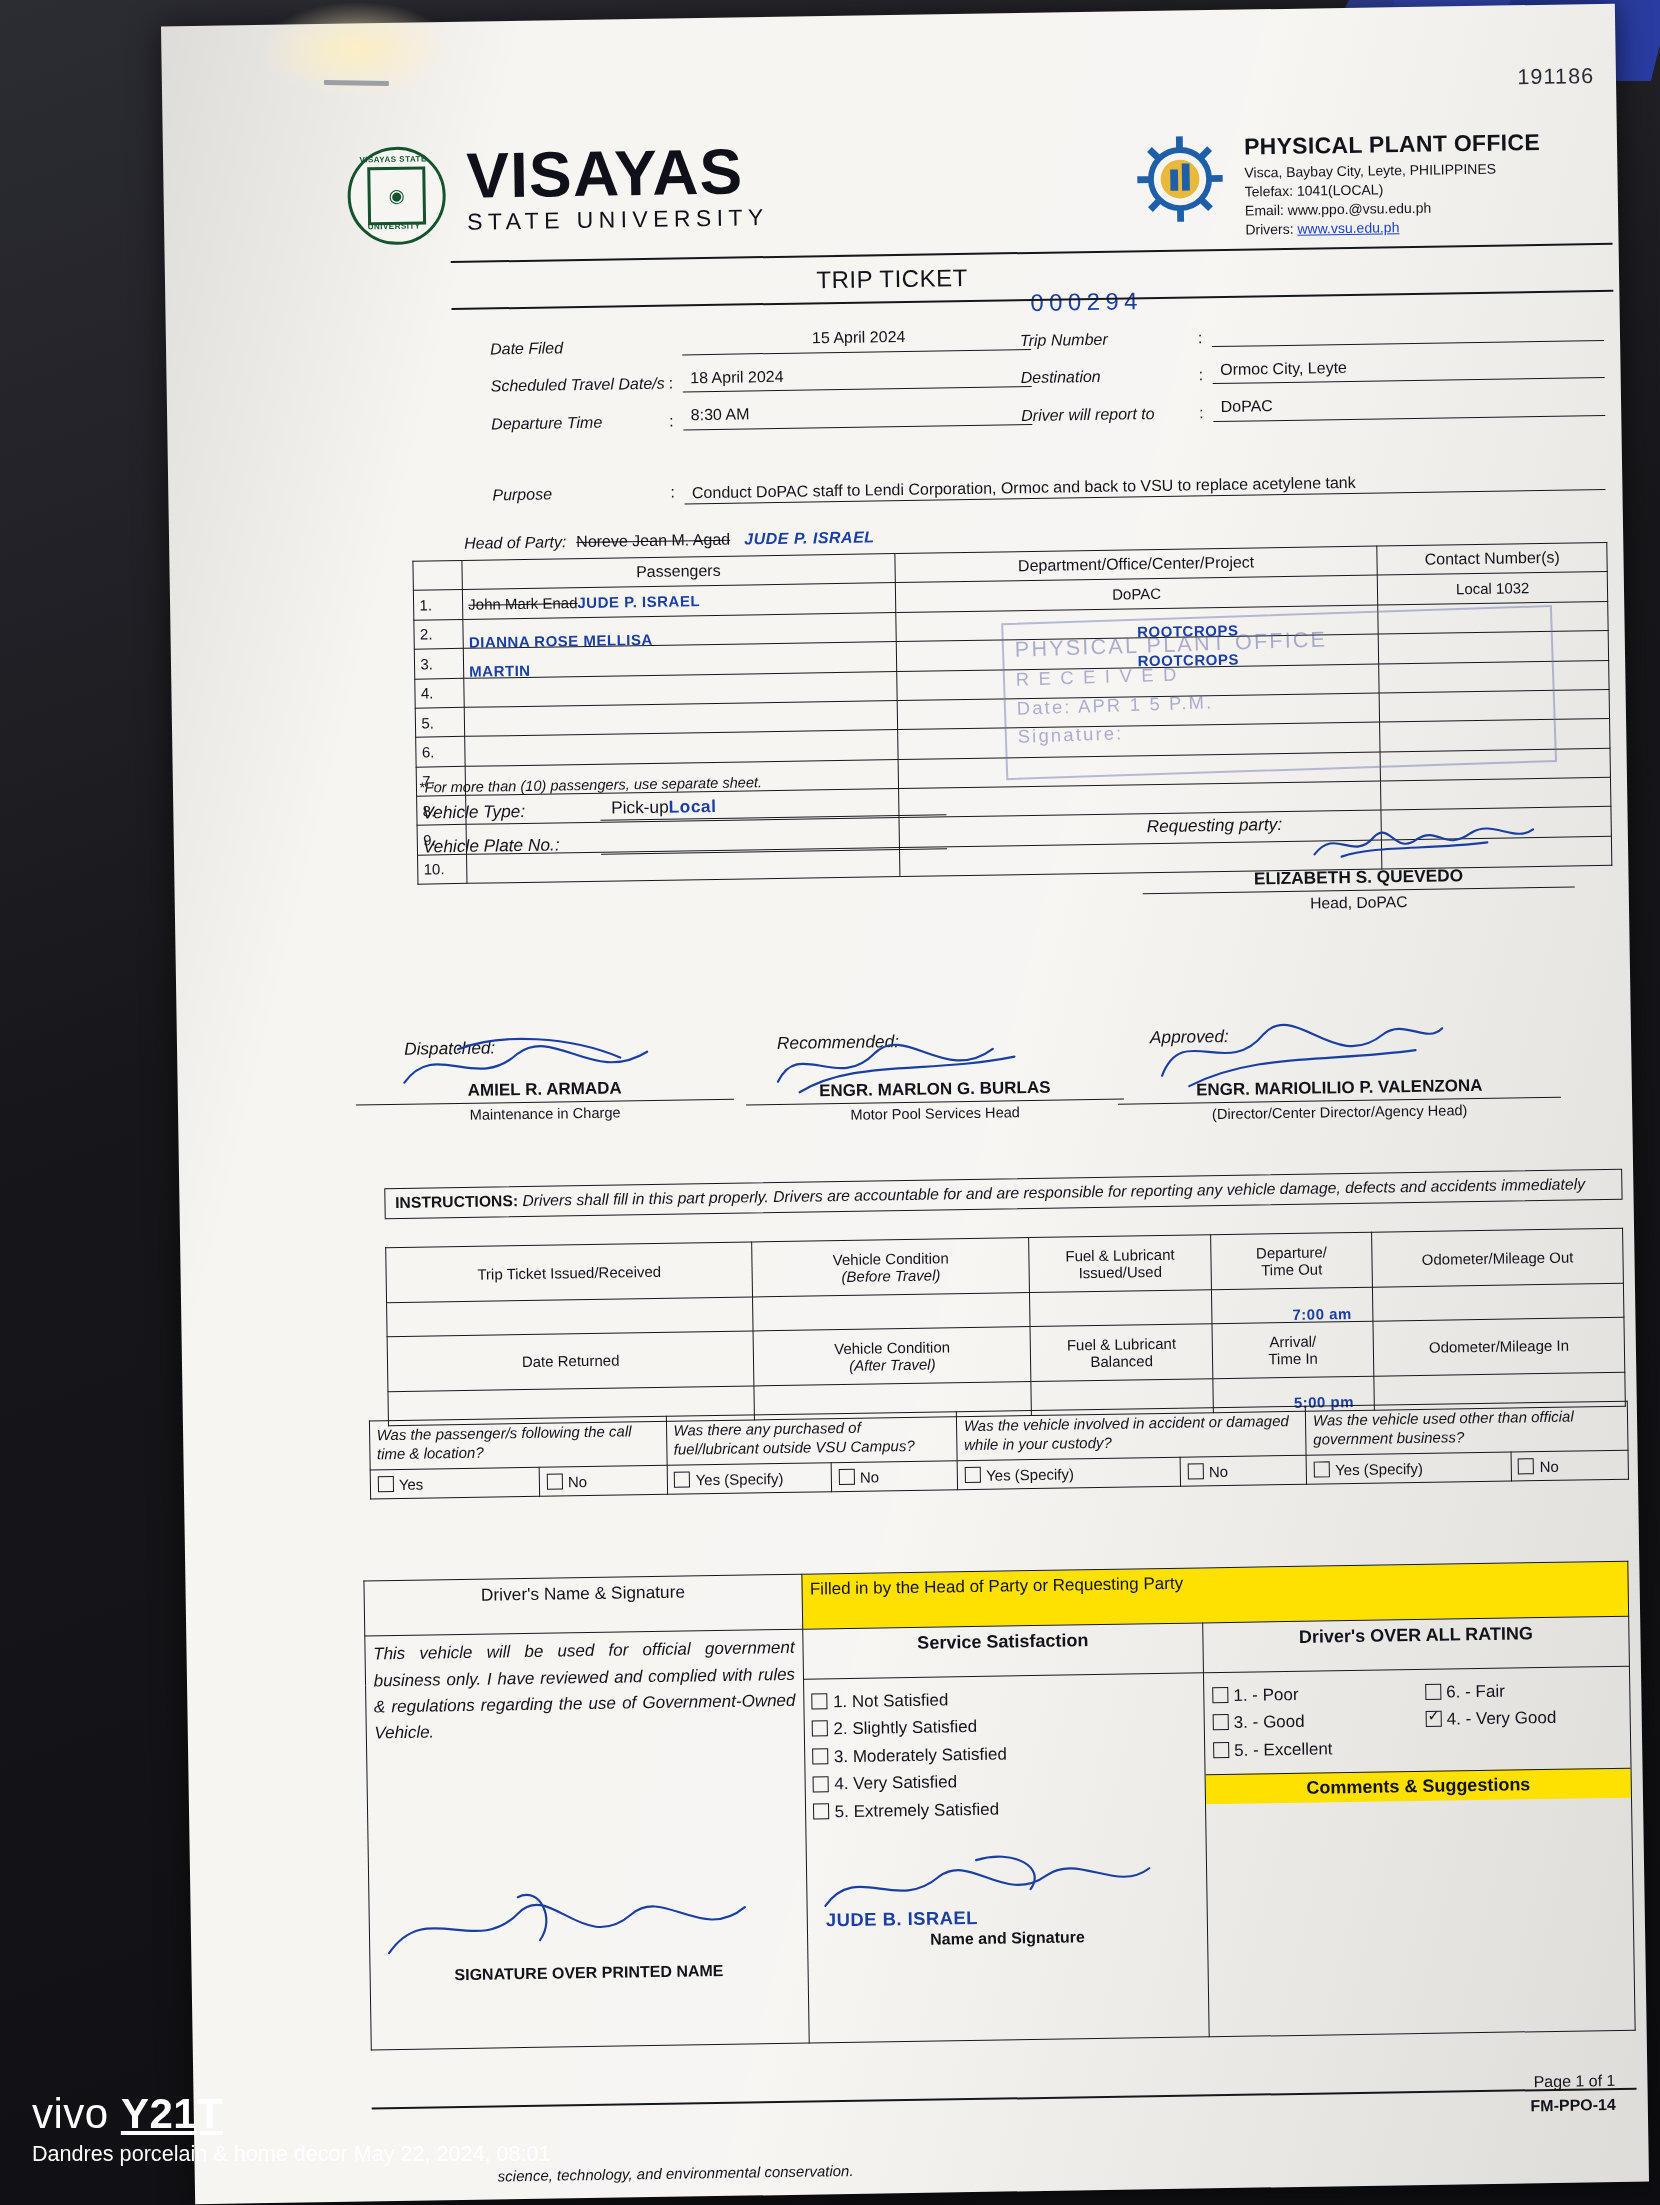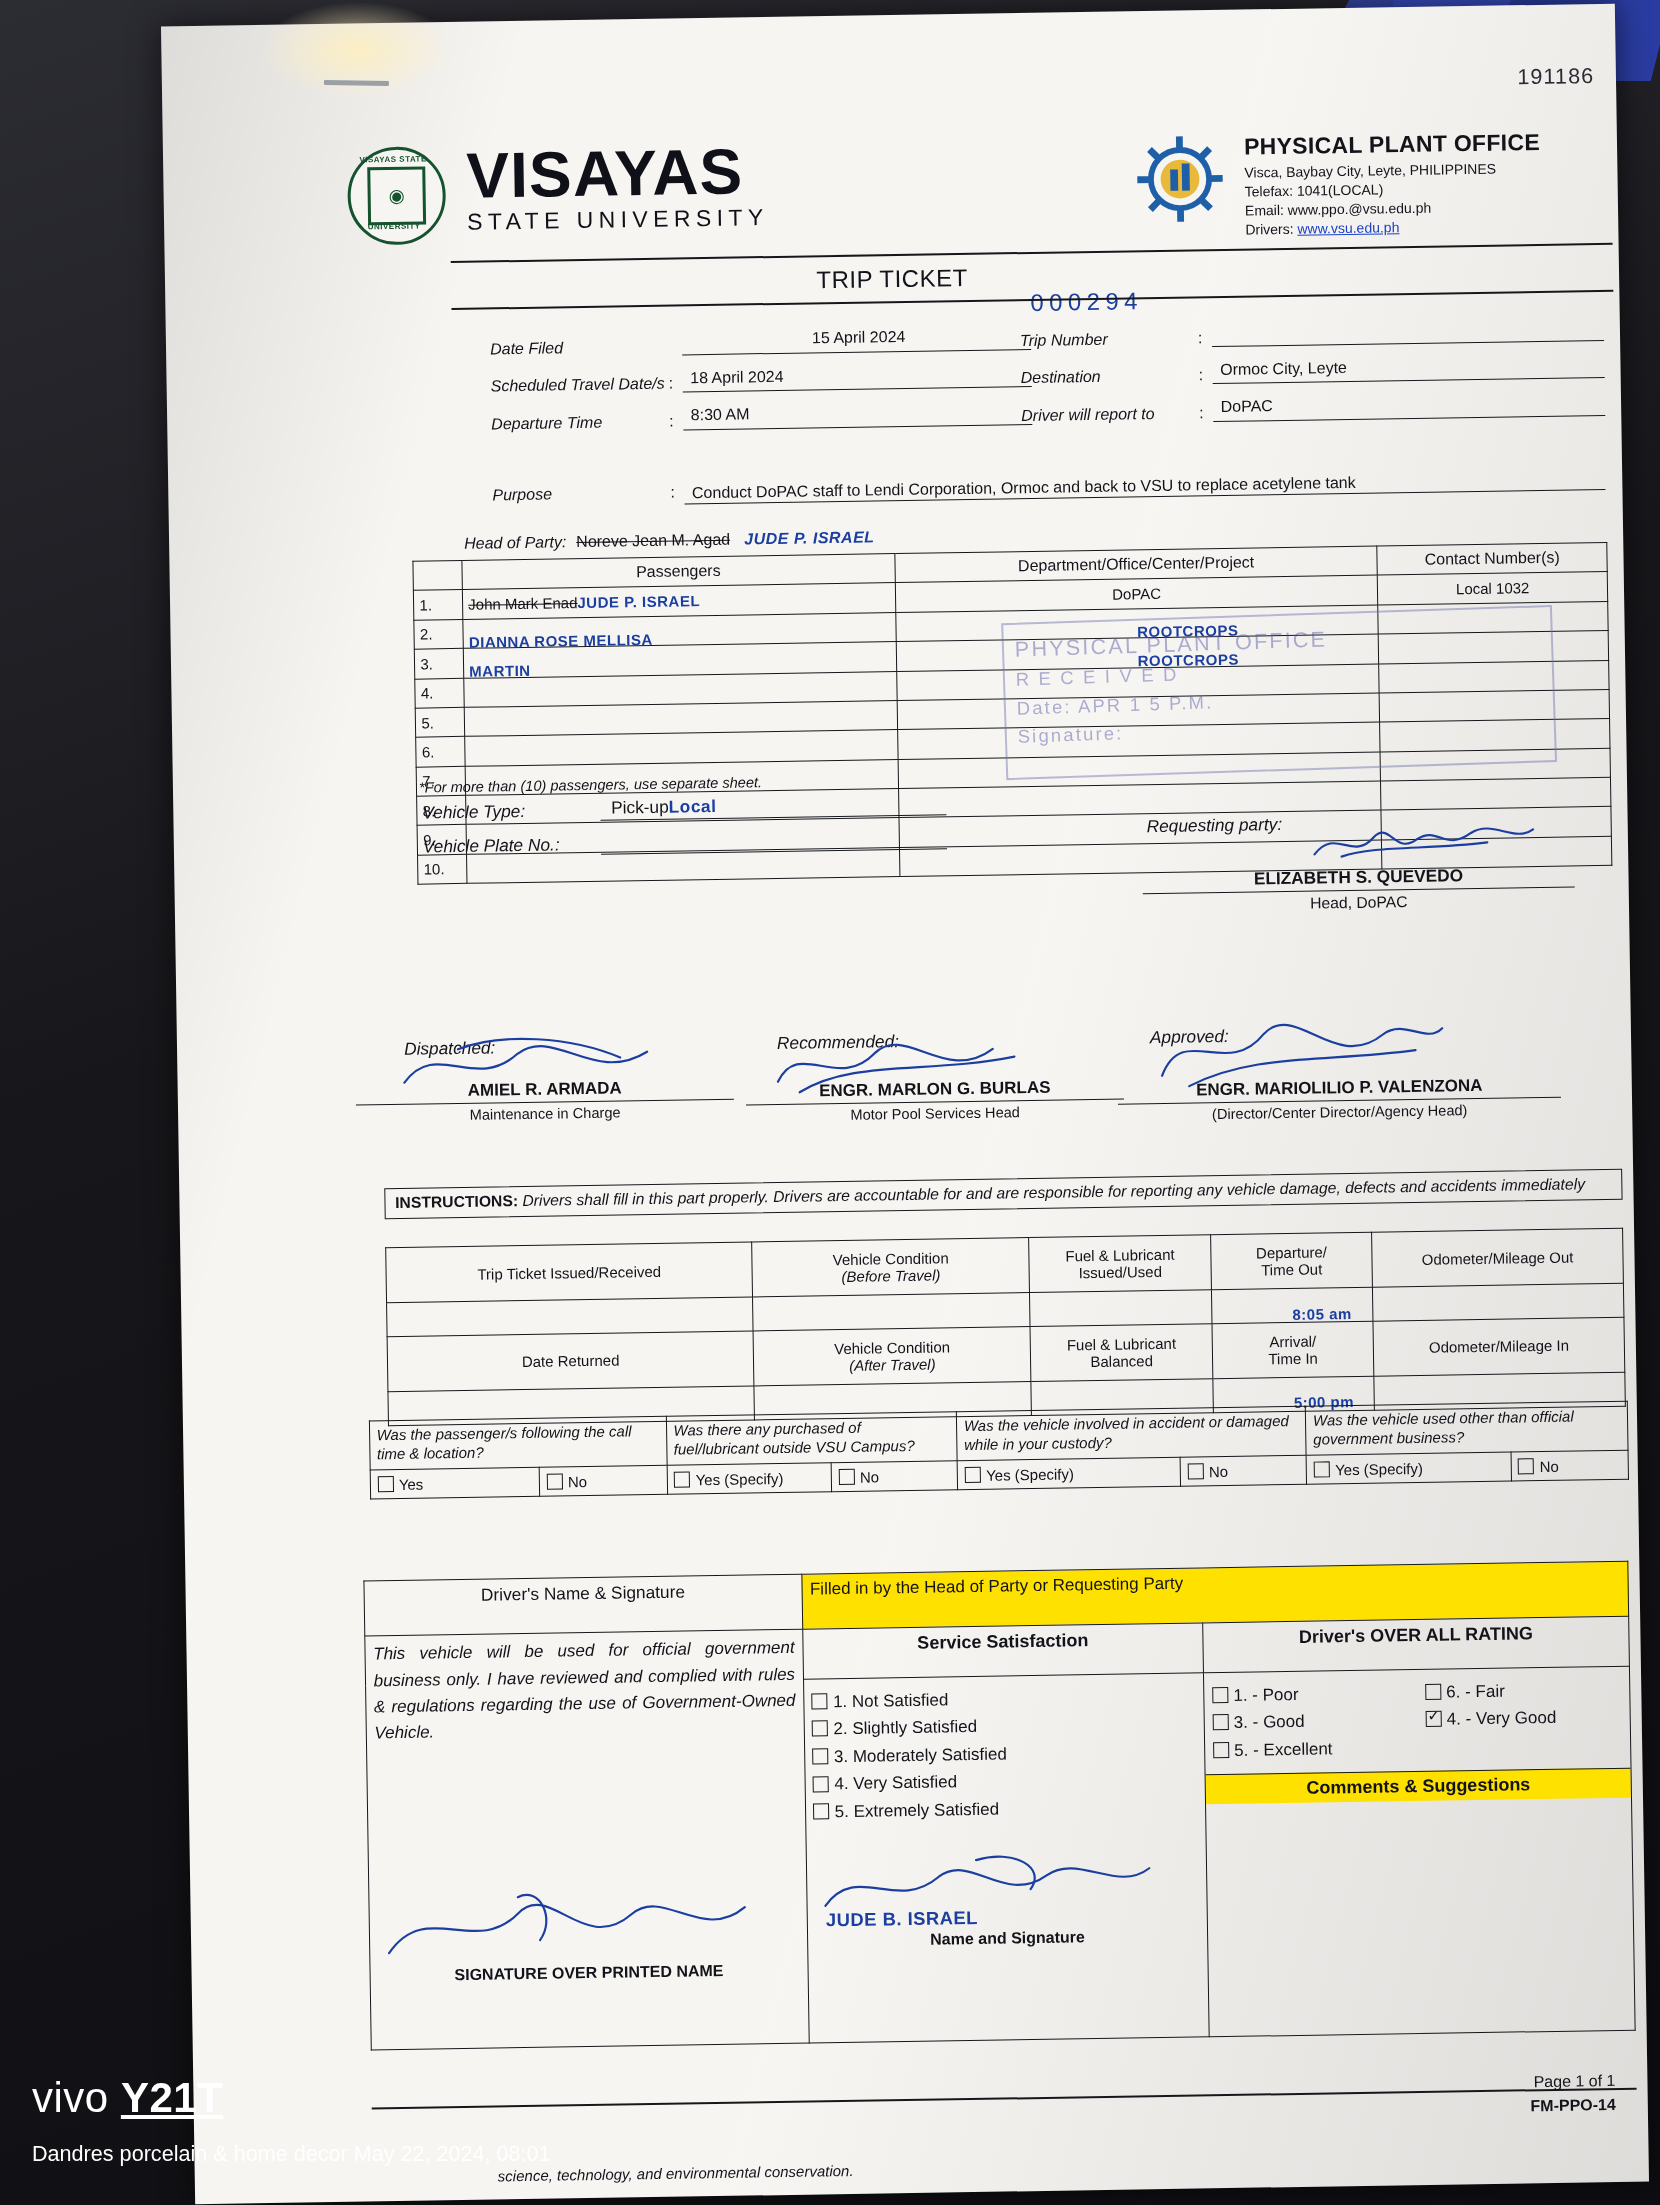--- a/index.html
+++ b/index.html
@@ -142,21 +142,21 @@
   
   .ink{position:absolute;color:#1b3fa0;font-family:"Liberation Sans",sans-serif;}
   .ink-b{font-weight:bold;letter-spacing:0.5px;}
   svg.scribble{position:absolute;overflow:visible;}
   svg.scribble path{fill:none;stroke:#1b3fa0;stroke-width:4;stroke-linecap:round;}
 
   
   .wm{position:absolute;left:32px;bottom:38px;color:#fff;}
   .wm .v{font-size:42px;letter-spacing:0.5px;}
   .wm .v .y{font-weight:bold;text-decoration:underline;}
-  .wm .sub{font-size:21.6px;margin-top:19px;}
+  .wm .sub{font-size:21.6px;margin-top:3px;}
 </style>
 </head>
 <body>
 
 <div class="bg-desk"></div>
 <div class="bg-blue"></div>
 <div class="bg-blue2"></div>
 
 <div class="paper">
   <div class="glare"></div>
@@ -421,21 +421,21 @@
           <div>Departure/</div>
               <div>Time Out</div>
         </td>
         <td class="hdr" style="width:249px">Odometer/Mileage Out</td>
       </tr>
       <tr>
         <td></td>
         <td></td>
         <td></td>
         <td>
-              <span class="ink ink-b">8:05 am</span>
+              <span class="ink ink-b">7:00 am</span>
             </td>
         <td></td>
       </tr>
       <tr>
         <td class="hdr">Date Returned</td>
         <td class="hdr">
           <div>Vehicle Condition</div>
               <div class="ital">(After Travel)</div>
         </td>
         <td class="hdr">

